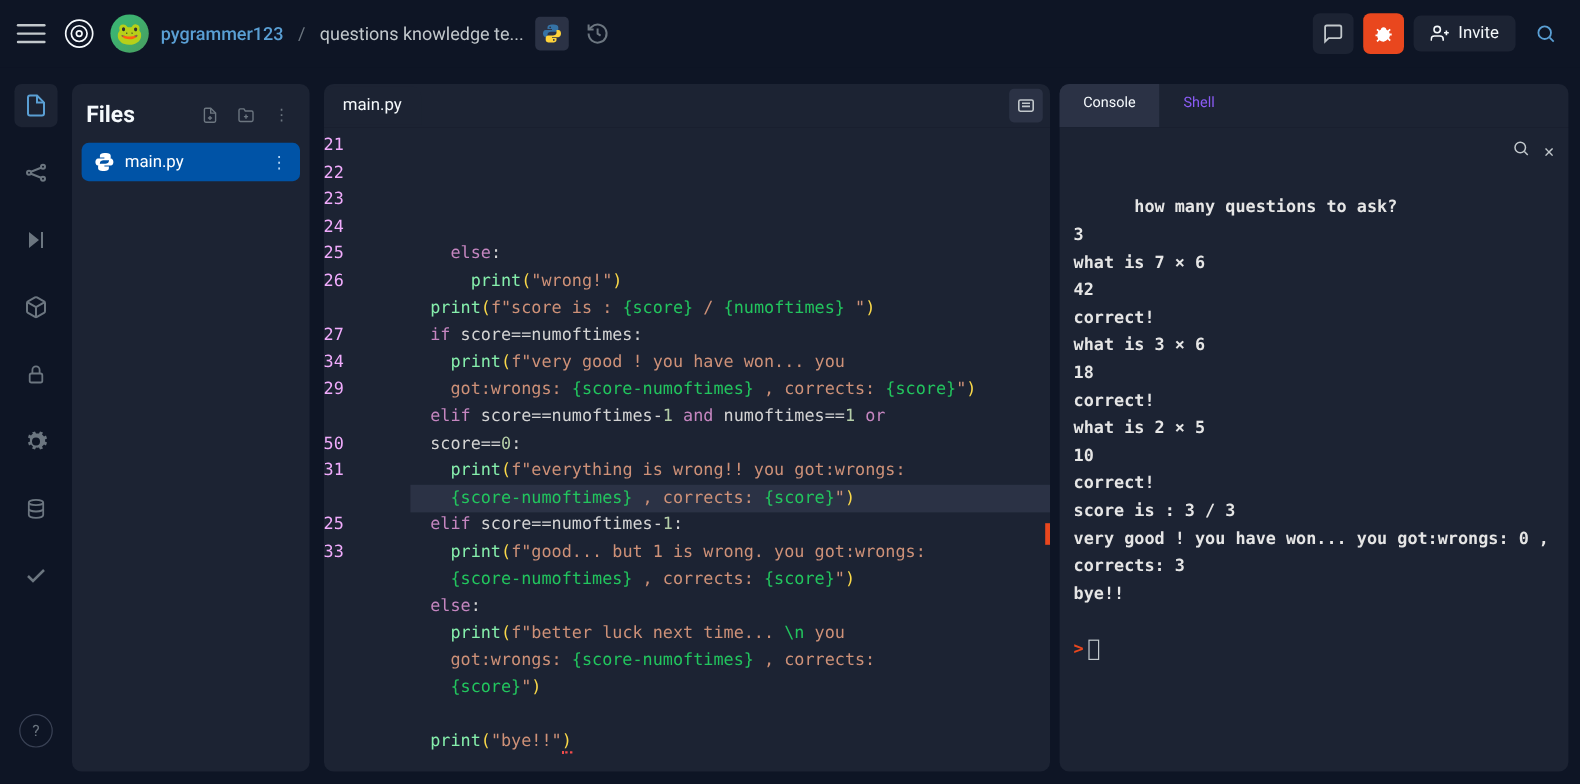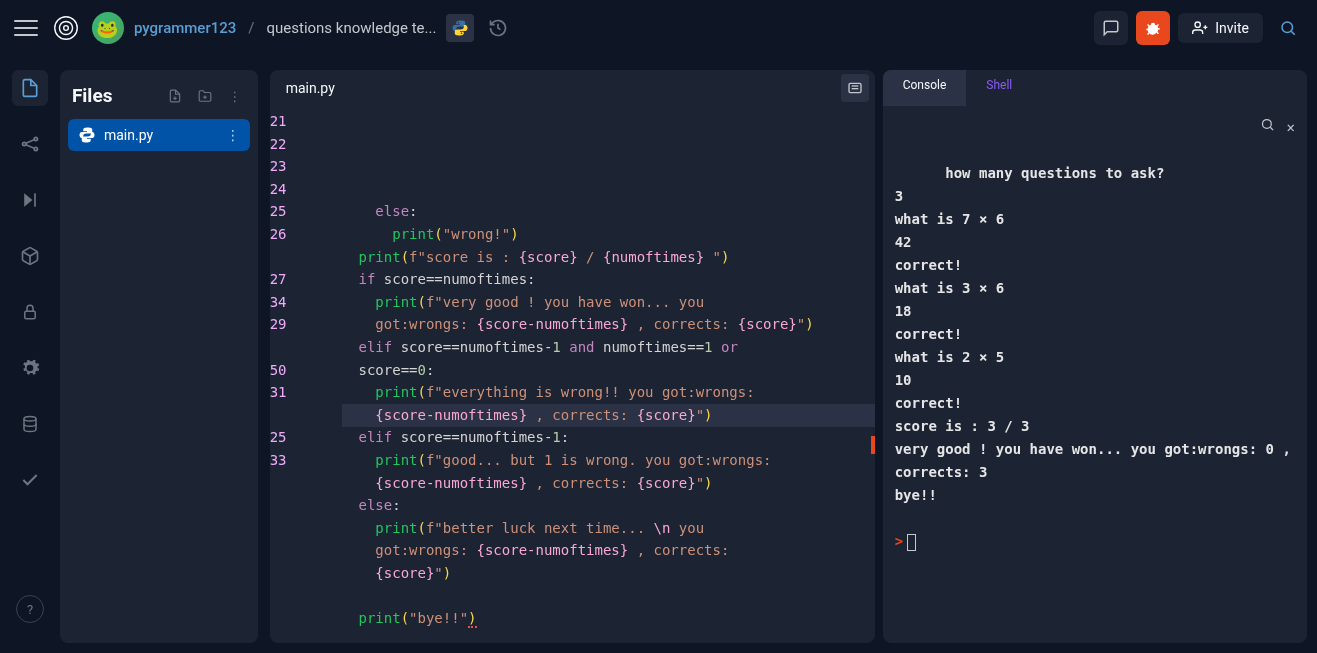--- a/index.html
+++ b/index.html
@@ -42,24 +42,24 @@
 .tab-bar { height:36px; display:flex; align-items:center; background:#1c2333; border-radius:8px 8px 0 0; }
 .tab { padding:8px 16px; font-size:14px; color:#f5f9fc; background:#1c2333; border-radius:8px 8px 0 0; }
 .tab-spacer { flex:1; }
 .md-toggle { width:28px; height:28px; margin-right:6px; background:#2b3245; border-radius:4px; display:flex; align-items:center; justify-content:center; cursor:pointer; color:#c2c8cc; }
 .code-body { flex:1; background:#1c2333; border-radius:0 0 8px 8px; display:flex; overflow:hidden; font-family:'SF Mono',Monaco,Consolas,monospace; font-size:14px; line-height:22.6px; position:relative; }
 .gutter { width:72px; text-align:left; padding:4px 14px 0 0; color:#f0abfc; user-select:none; }
 .code-lines { flex:1; padding:4px 8px 0 0; white-space:pre; color:#c2c8cc; position:relative; }
 .hl-line { position:absolute; left:0; right:0; top:298px; height:23px; background:#2b3245; z-index:0; }
 .code-lines .content { position:relative; z-index:1; }
 .k-kw { color:#c586c0; }
-.k-fn { color:#22c55e; }
+.k-fn { color:#86efac; }
 .k-str { color:#ce9178; }
 .k-op { color:#d4d4d4; }
-.k-var { color:#f9a8d4; }
+.k-var { color:#22c55e; }
 .k-pun { color:#f9d849; }
 .k-num { color:#b5cea8; }
 .err-mark { border-bottom:2px dotted #f14c4c; }
 
 .console-col { width:425px; display:flex; flex-direction:column; margin:14px 10px 10px 4px; }
 .console-tabs { height:36px; display:flex; background:#1c2333; border-radius:8px 8px 0 0; }
 .console-tab { padding:8px 20px; font-size:12px; color:#c2c8cc; cursor:pointer; }
 .console-tab.active { background:#2b3245; border-radius:8px 0 0 0; color:#f5f9fc; }
 .console-tab.inactive { color:#8b5cf6; }
 .console-body { flex:1; background:#1c2333; border-radius:0 0 8px 8px; padding:10px 12px; font-family:'SF Mono',Monaco,Consolas,monospace; font-size:14px; line-height:23px; white-space:pre-wrap; word-break:break-all; color:#e5e5e5; position:relative; }

